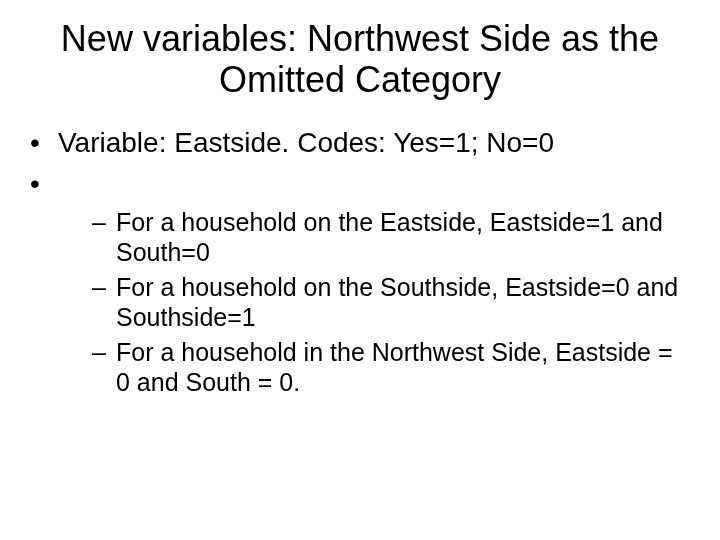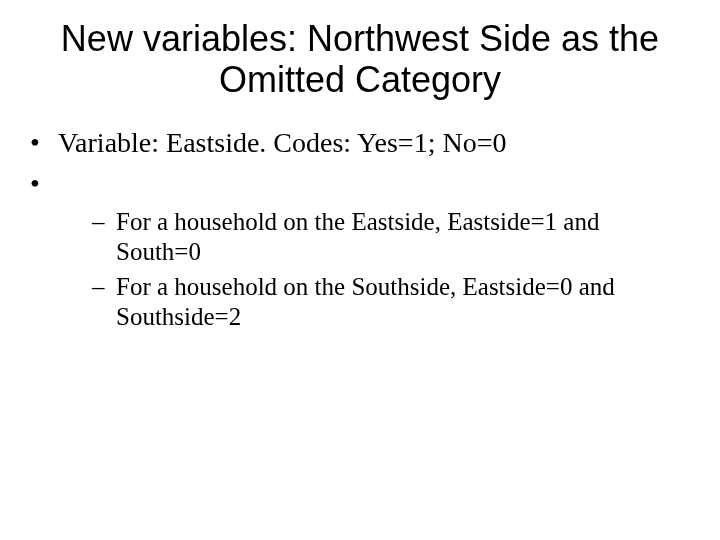--- a/index.html
+++ b/index.html
@@ -21,21 +21,20 @@
     font-size: 36px;
     line-height: 1.15;
     text-align: center;
     margin: 0 0 24px 0;
     font-weight: normal;
   }
   ul.level1 {
     list-style: none;
     margin: 0;
     padding: 0;
-    font-family: Liberation Serif, serif;
   }
   ul.level1 > li {
     font-size: 28px;
     line-height: 1.25;
     margin: 0 0 6px 0;
     padding-left: 28px;
     text-indent: -28px;
   }
   ul.level1 > li::before {
     content: "•";
@@ -65,17 +64,18 @@
 </head>
 <body>
 
 <div class="slide">
   <h1 class="title">New variables:  Northwest Side as the Omitted Category</h1>
   <ul class="level1">
     <li><span>Variable:  Eastside.  Codes: Yes=1; No=0</span></li>
     <li>
       <ul class="level2">
         <li><span>For a household on the Eastside, Eastside=1 and South=0</span></li>
-        <li><span>For a household on the Southside, Eastside=0 and Southside=2</span></li>
+        <li><span>For a household on the Southside, Eastside=0 and Southside=1</span></li>
+        <li><span>For a household in the Northwest Side, Eastside = 0 and South = 0.</span></li>
       </ul>
     </li>
   </ul>
 </div>
 
 </body></html>

